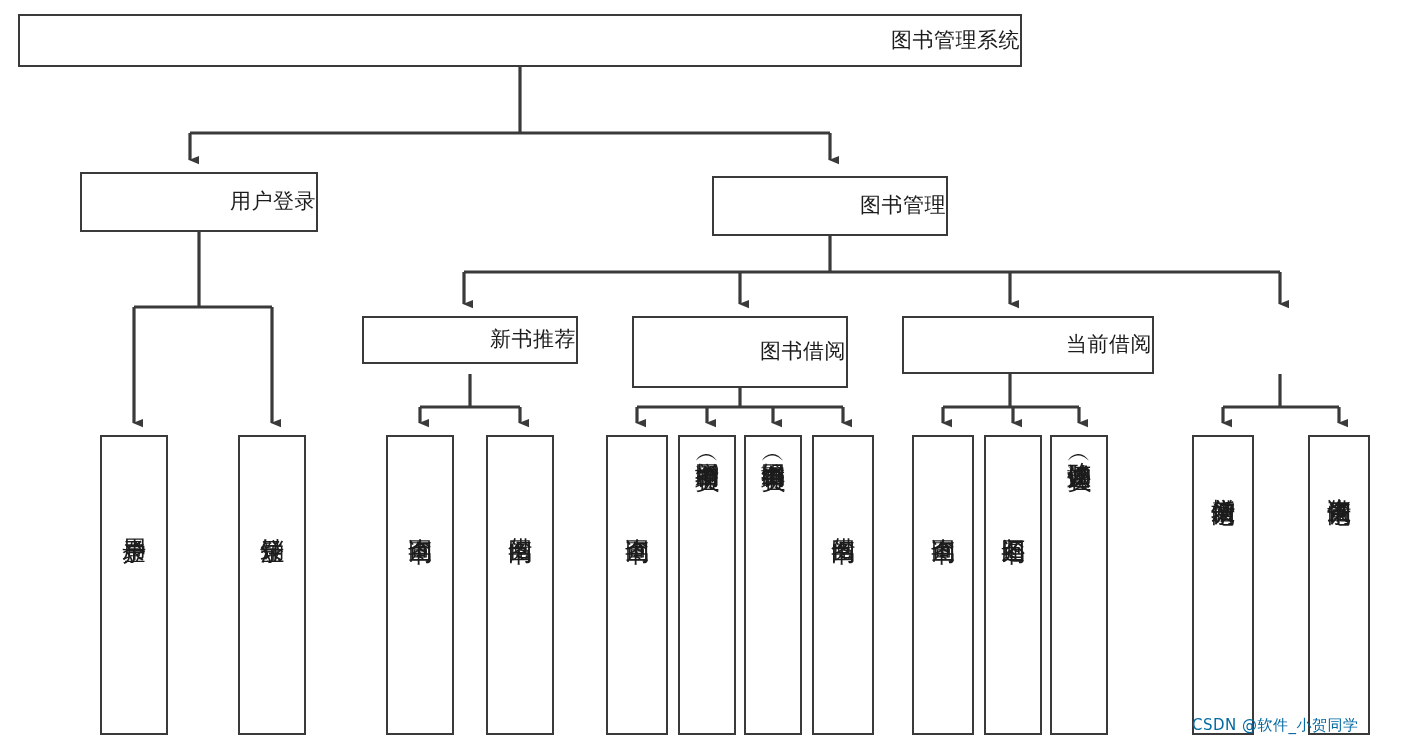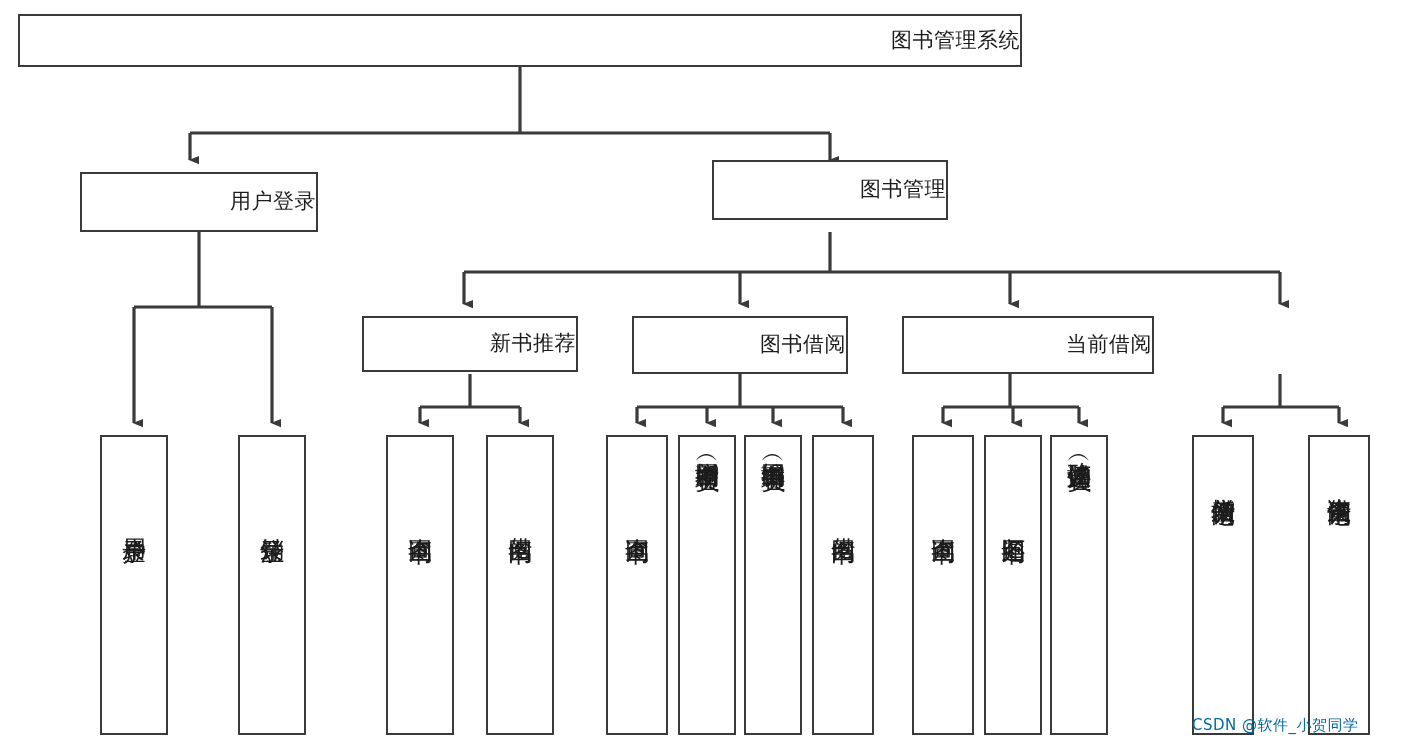--- a/index.html
+++ b/index.html
@@ -126,28 +126,28 @@
     </g>
   </svg>
 
   <div class="node-box" style="left:18px;top:14px;width:1004px;height:53px;">
     <span class="node-label-h">图书管理系统</span>
   </div>
 
   <div class="node-box" style="left:80px;top:172px;width:238px;height:60px;">
     <span class="node-label-h">用户登录</span>
   </div>
-  <div class="node-box" style="left:712px;top:160px;width:236px;height:60px;">
+  <div class="node-box" style="left:712px;top:176px;width:236px;height:60px;">
     <span class="node-label-h">图书管理</span>
   </div>
 
-  <div class="node-box" style="left:362px;top:316px;width:216px;height:56px;padding-left:44px;">
+  <div class="node-box" style="left:362px;top:316px;width:216px;height:48px;padding-left:44px;">
     <span class="node-label-h">新书推荐</span>
   </div>
-  <div class="node-box" style="left:632px;top:316px;width:216px;height:58px;">
+  <div class="node-box" style="left:632px;top:316px;width:216px;height:72px;">
     <span class="node-label-h">图书借阅</span>
   </div>
   <div class="node-box" style="left:902px;top:316px;width:252px;height:58px;">
     <span class="node-label-h">当前借阅</span>
   </div>
 
   <div class="node-box vertical" style="left:100px;top:435px;width:68px;height:300px;padding-top:82px;">
     <span class="node-label-v">用户登录</span>
   </div>
   <div class="node-box vertical" style="left:238px;top:435px;width:68px;height:300px;padding-top:82px;">

